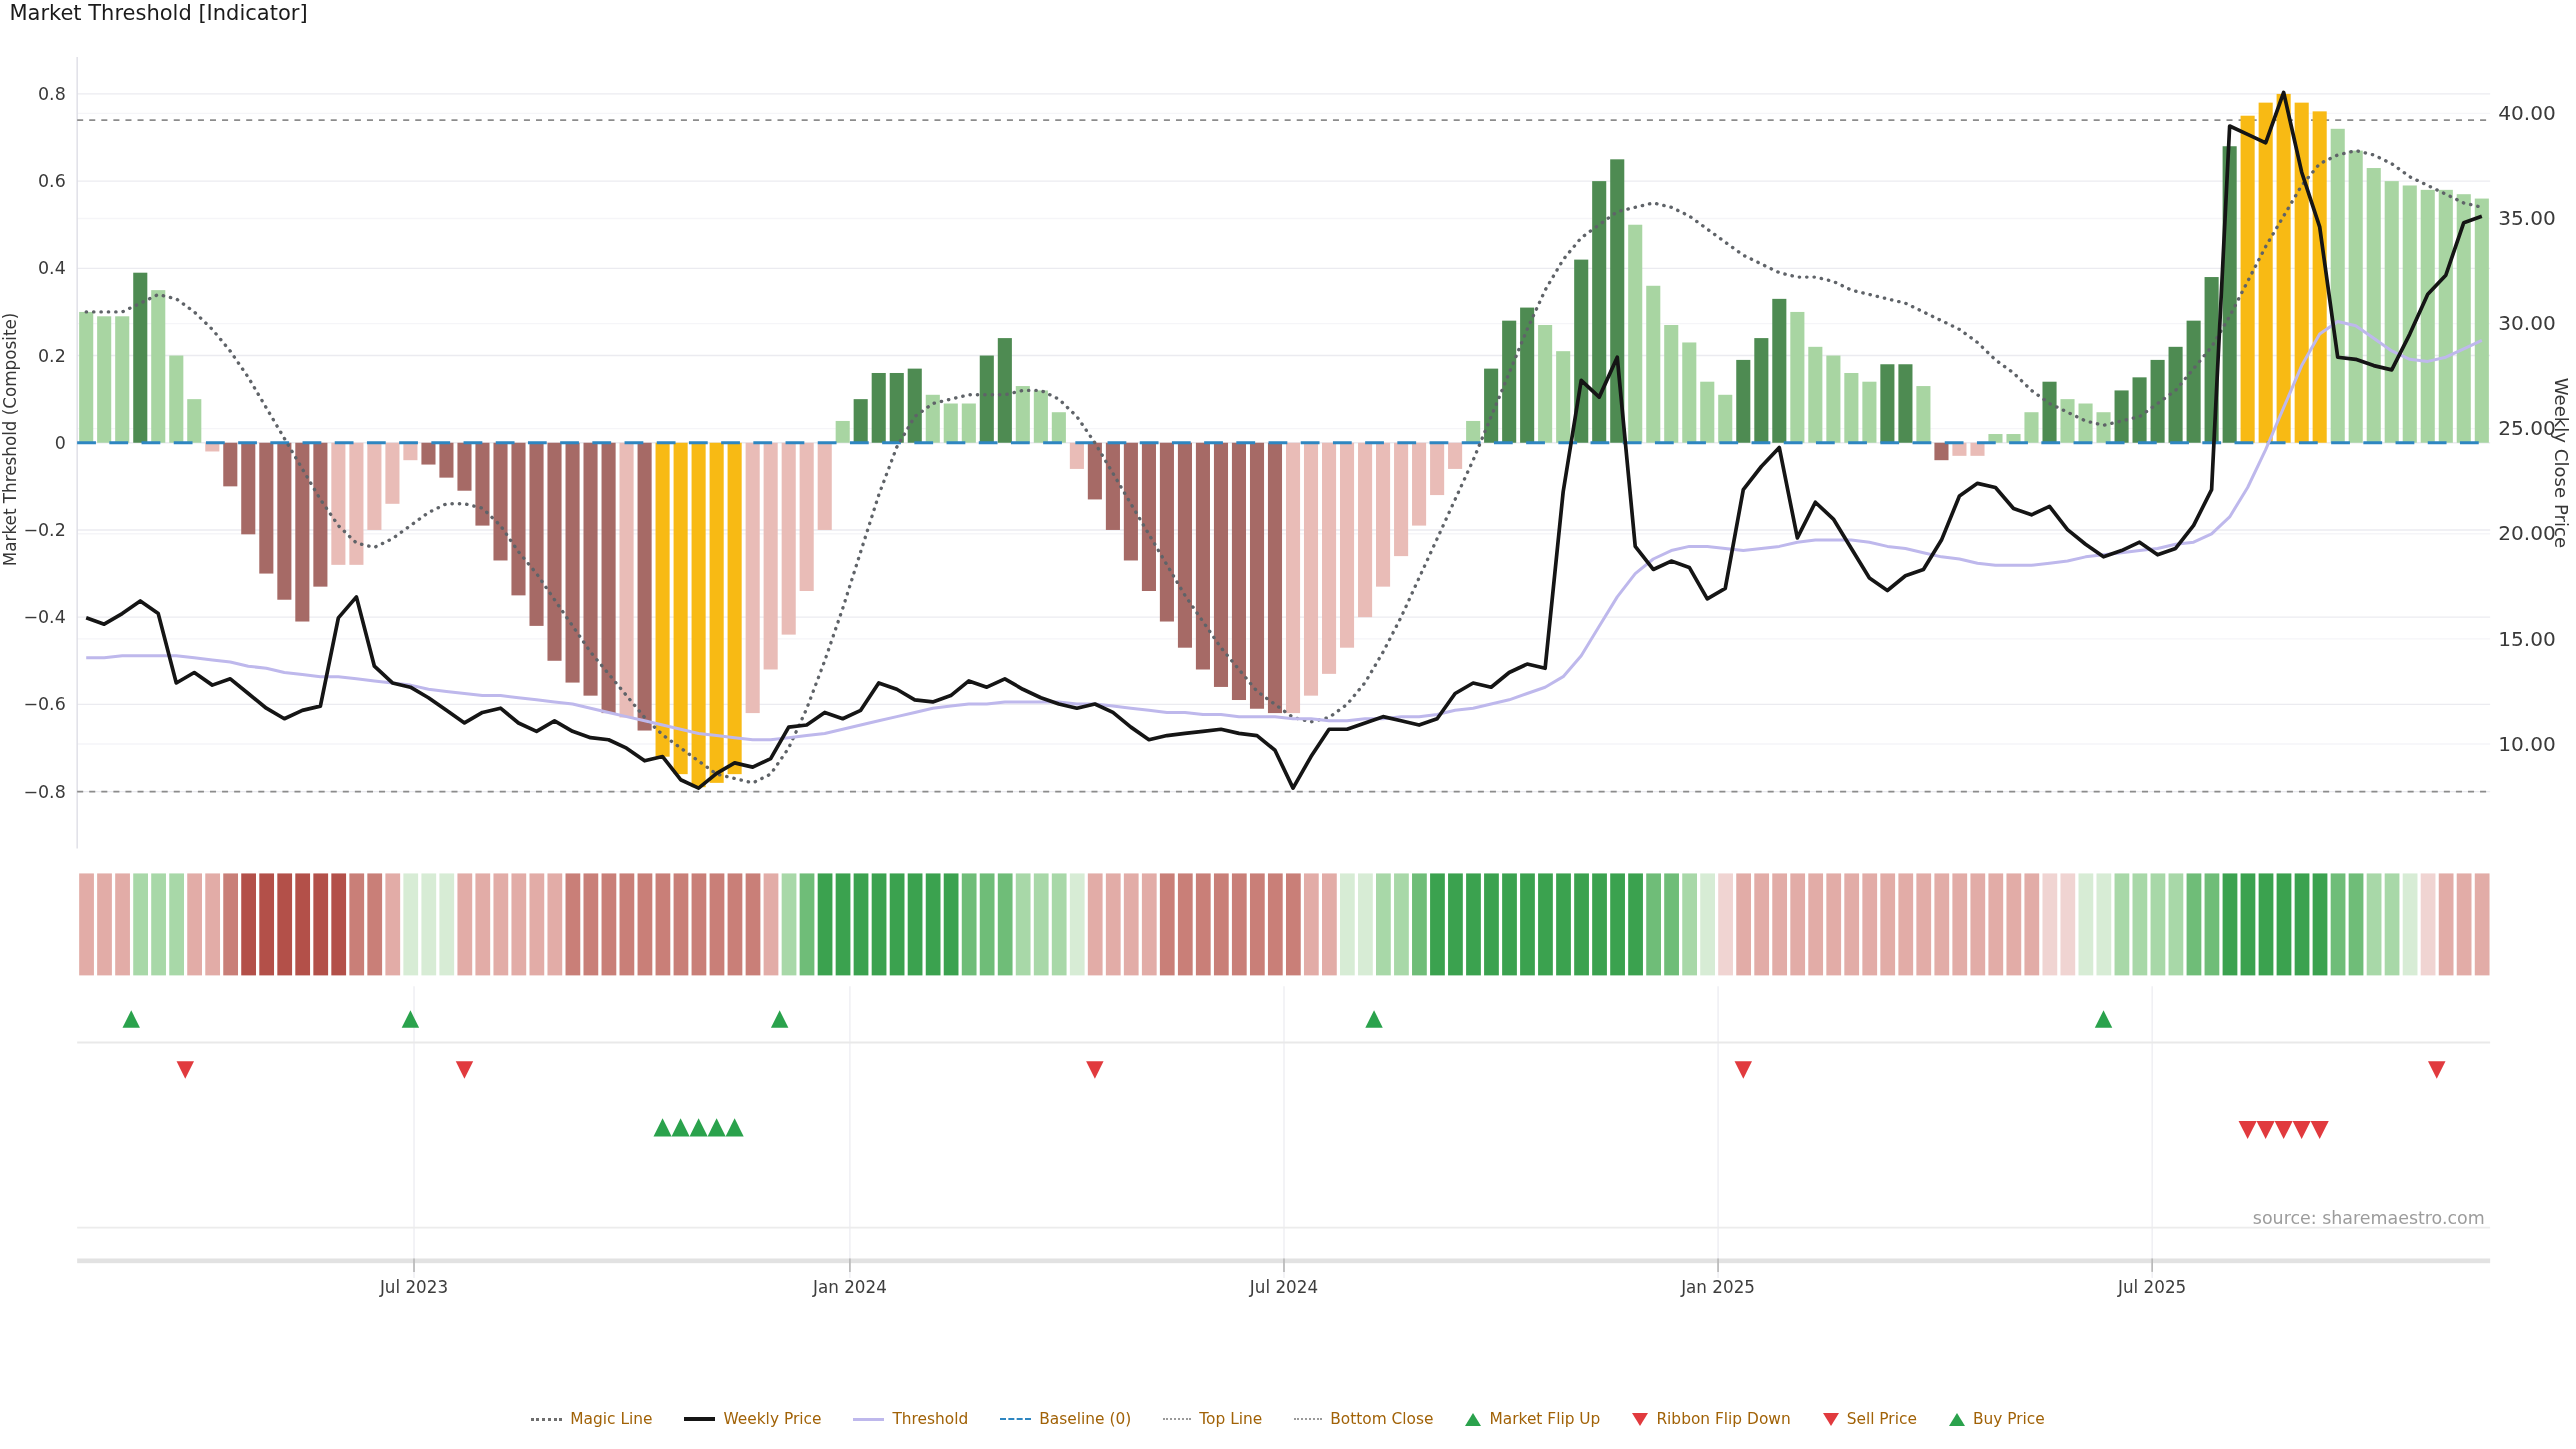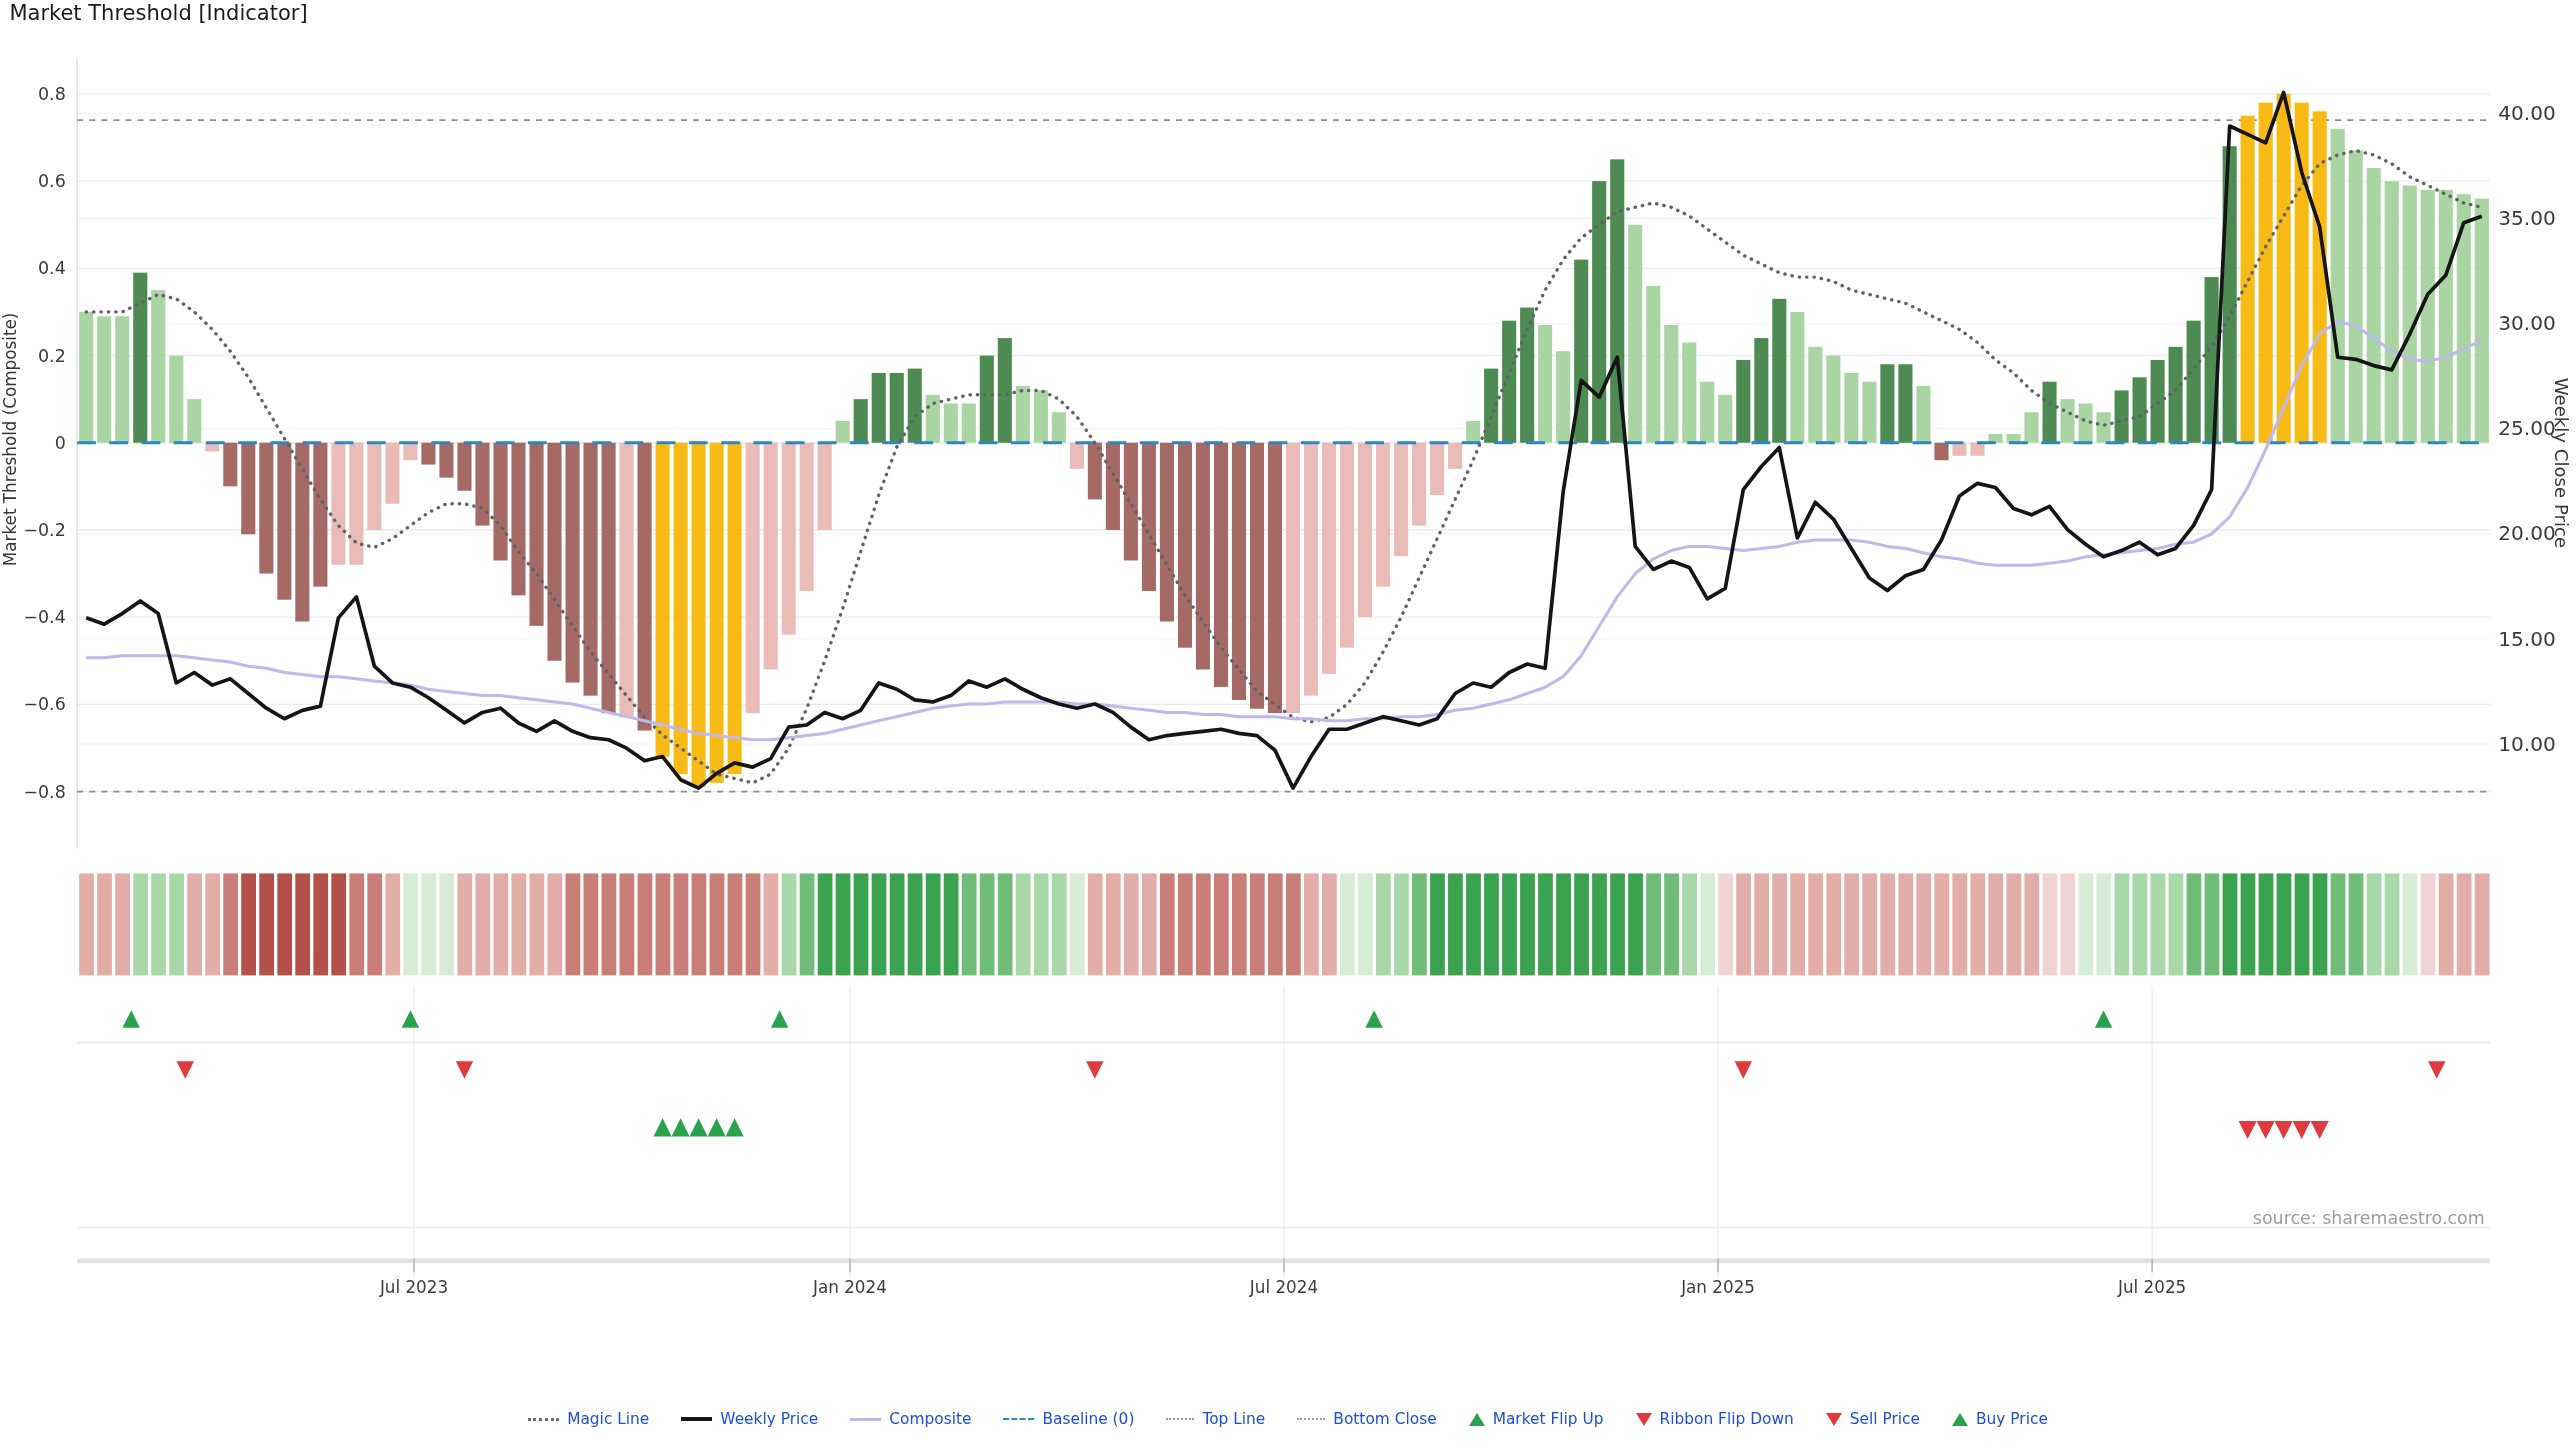--- a/index.html
+++ b/index.html
@@ -1,21 +1,21 @@
 <!DOCTYPE html>
 <html style="font-size:10.7px"><head>
 <meta charset="utf-8">
 <style>
   html,body{margin:0;padding:0;background:#fff;width:2576px;height:1449px;overflow:hidden;
             font-family:"DejaVu Sans","Liberation Sans",sans-serif;}
   #stage{position:relative;width:2276px;height:1449px;background:#fff;text-align:right;}
   #chart-title{position:absolute;left:9.4px;top:1.3px;font-size:21px;color:#1b1b1b;}
   #chart-svg{position:absolute;left:0;top:0;}
   #legend{position:absolute;left:0;top:1410px;width:2576px;display:flex;justify-content:center;
-          align-items:center;gap:32px;font-size:15.4px;color:#1d4ed8;}
+          align-items:center;gap:32px;font-size:15.4px;color:#a16207;}
   .legend-item{display:flex;align-items:center;gap:8px;}
   .lm{display:inline-block;width:31px;height:0;}
   .lm-dotted{border-top:3.4px dotted #6e6e6e;}
   .lm-black{border-top:4px solid #151515;}
   .lm-lavender{border-top:3.4px solid #beb8ec;}
   .lm-bluedash{border-top:2.7px dashed #2e86c1;}
   .lm-dotted-sm{border-top:2px dotted #9a9a9a;width:28px;}
   .tri{display:inline-block;width:0;height:0;}
   .tri-up{border-left:8px solid transparent;border-right:8px solid transparent;border-bottom:13.4px solid #2aa24c;}
   .tri-down{border-left:8px solid transparent;border-right:8px solid transparent;border-top:13.4px solid #e13a3e;}
@@ -381,21 +381,21 @@
     <div class="legend-item">
       <span class="lm lm-dotted"></span>
       <span>Magic Line</span>
     </div>
     <div class="legend-item">
       <span class="lm lm-black"></span>
       <span>Weekly Price</span>
     </div>
     <div class="legend-item">
       <span class="lm lm-lavender"></span>
-      <span>Composite</span>
+      <span>Threshold</span>
     </div>
     <div class="legend-item">
       <span class="lm lm-bluedash"></span>
       <span>Baseline (0)</span>
     </div>
     <div class="legend-item">
       <span class="lm lm-dotted-sm"></span>
       <span>Top Line</span>
     </div>
     <div class="legend-item">

